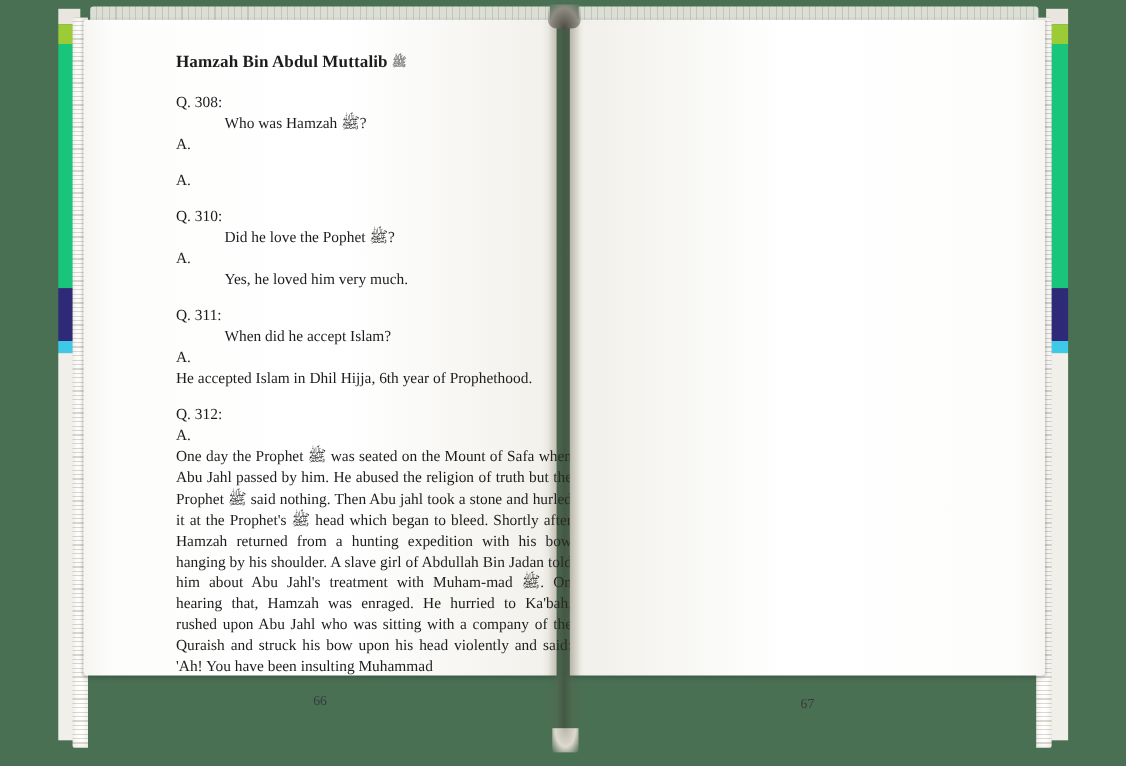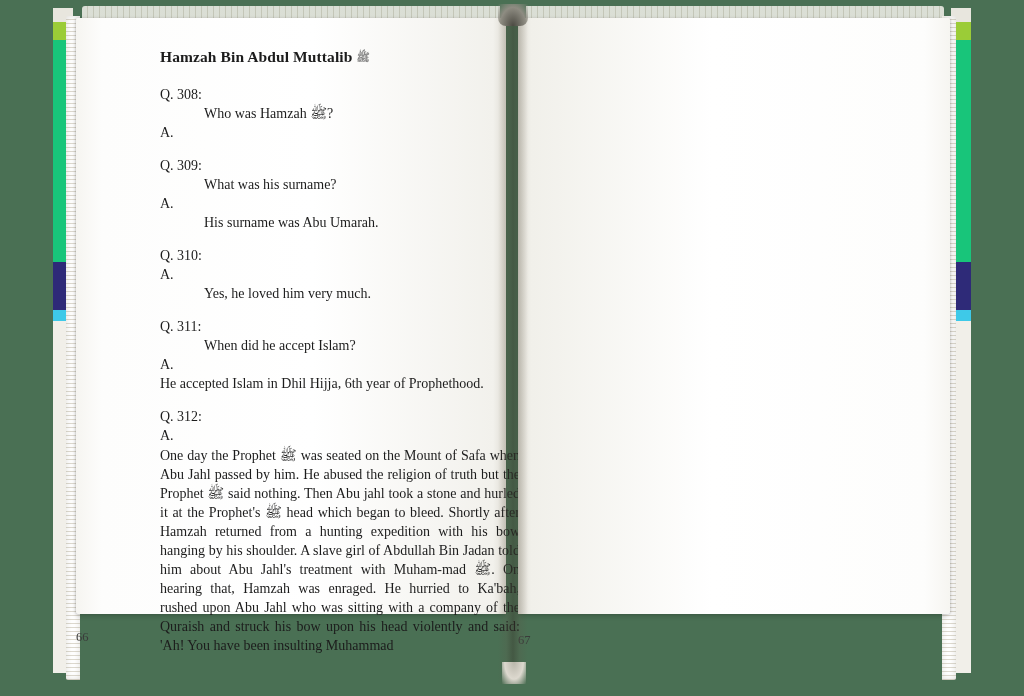--- a/index.html
+++ b/index.html
@@ -180,21 +180,21 @@
     transform: translateY(-1px);
     letter-spacing: -1px;
     font-family: "DejaVu Sans", sans-serif;
     opacity: .72;
     white-space: nowrap;
   }
 
   .folio {
     position: absolute;
     width: 100%;
-    text-align: left;
+    text-align: center;
     font-size: 12.5px;
     color: #3a3a3a;
   }
   .folio.left  { left: 0; top: 612px; }
   .folio.right { left: 0; top: 615px; }
 </style>
 </head>
 <body>
 
 <div class="scene">
@@ -236,32 +236,28 @@
             <span class="tag">Q. 308:</span>
             <span class="body nojust">Who was Hamzah ﷺ?</span>
           </div>
           <div class="row">
             <span class="tag">A.</span>
           </div>
         </div>
 
         <div class="qa">
           <div class="row">
-            <span class="tag">Q. 309:</span>
-            <span class="body nojust">What was his surname?</span>
-          </div>
-          <div class="row">
-            <span class="tag">A.</span>
-            <span class="body nojust">His surname was Abu Umarah.</span>
+            <span class="tag">A.</span>
           </div>
         </div>
 
         <div class="qa">
           <div class="row">
             <span class="tag">Q. 310:</span>
+            <span class="body nojust">Did he love the Pophet ﷺ?</span>
           </div>
           <div class="row">
             <span class="tag">A.</span>
             <span class="body nojust">Yes, he loved him very much.</span>
           </div>
         </div>
 
         <div class="qa">
           <div class="row">
             <span class="tag">Q. 311:</span>

